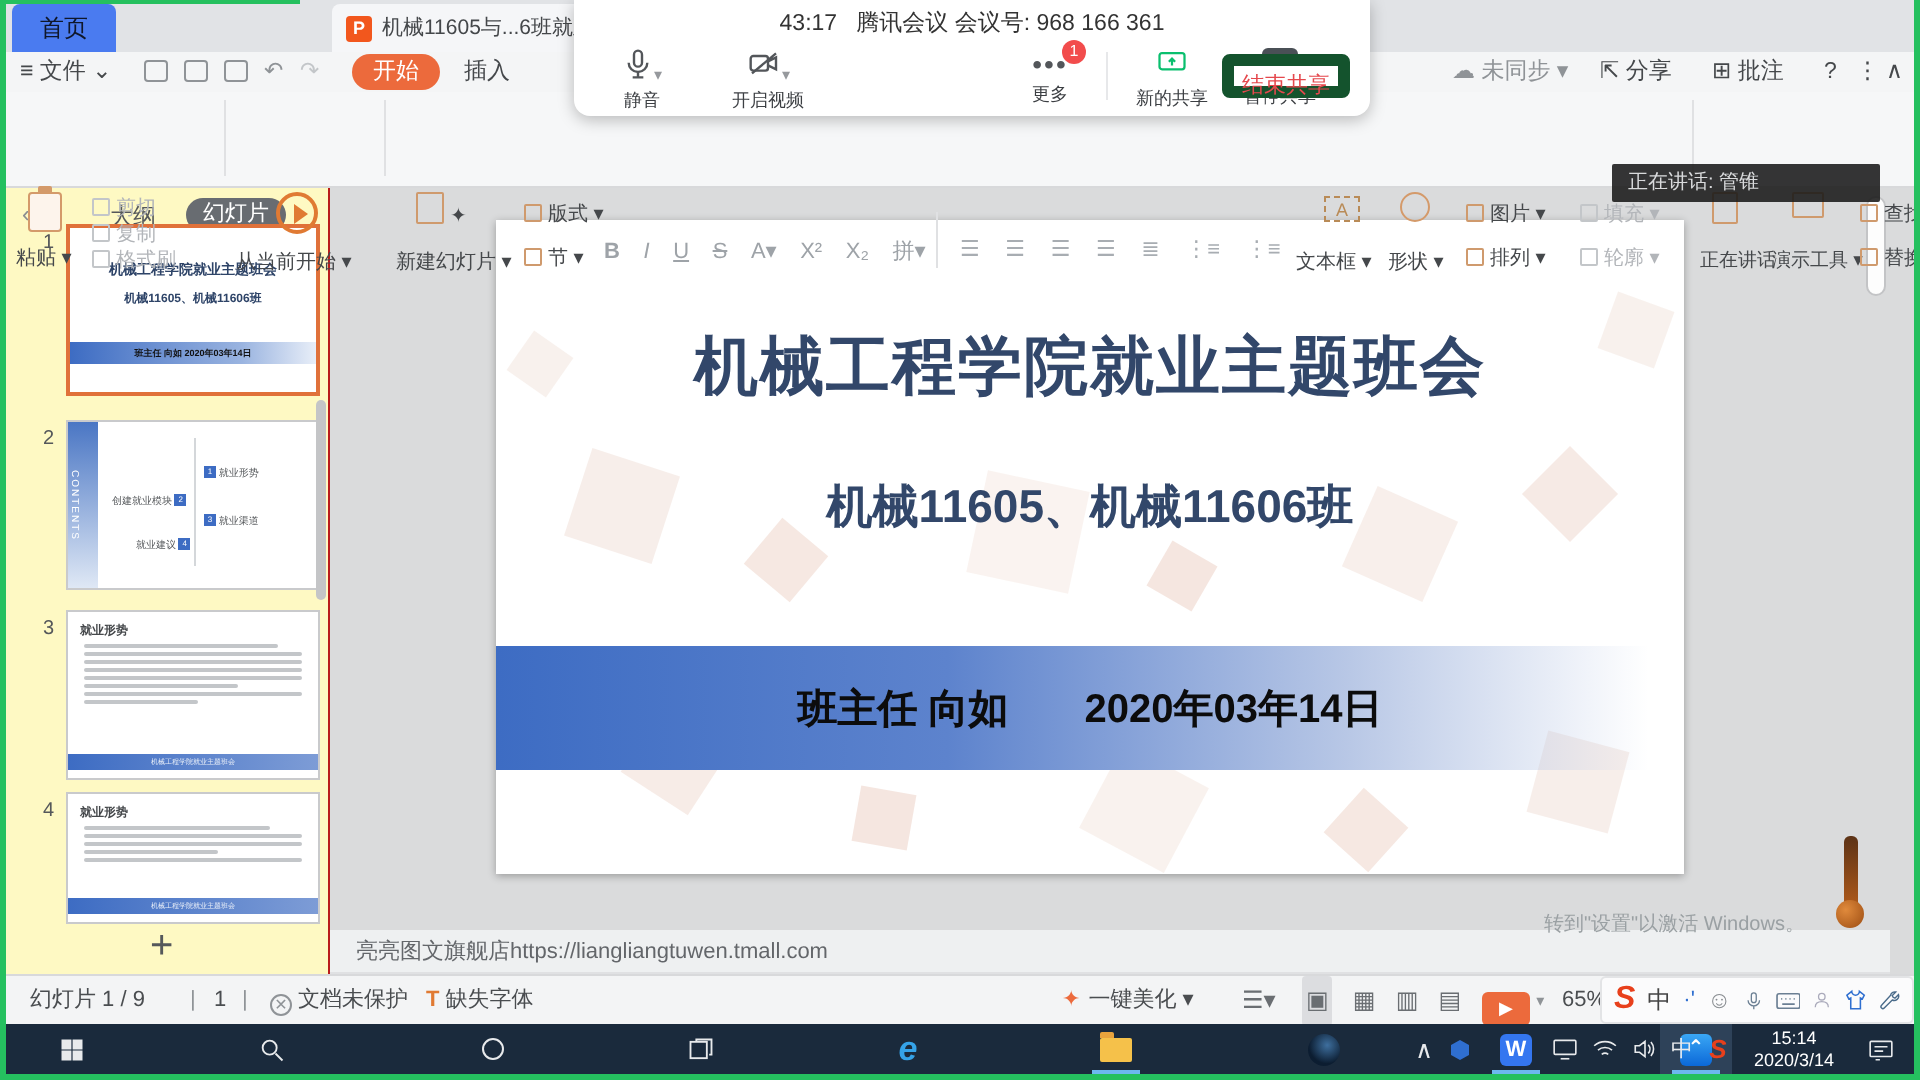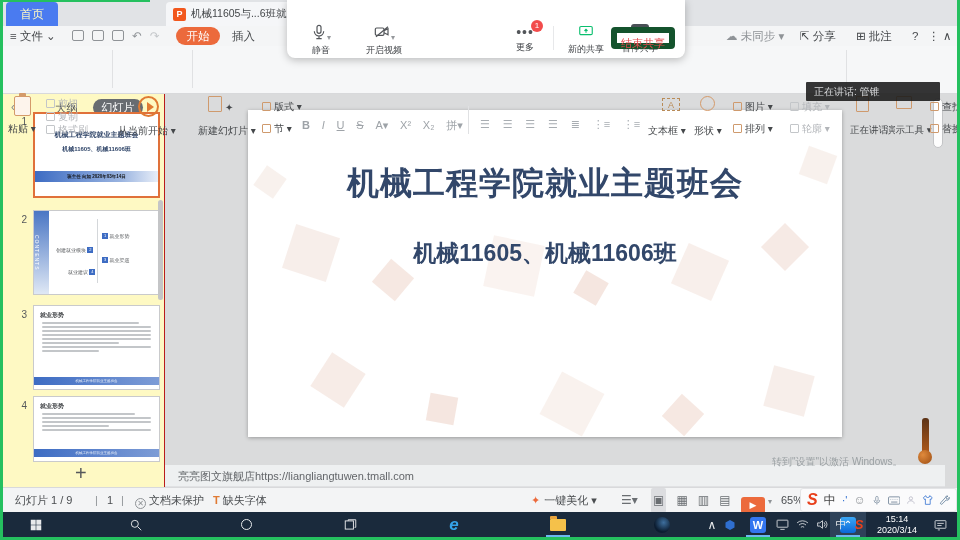--- a/index.html
+++ b/index.html
@@ -6,21 +6,21 @@
   html,body { width:960px; height:540px; overflow:hidden; }
   body { font-family:"Liberation Sans","DejaVu Sans",sans-serif; font-size:12px; color:#333; }
   #screen { position:relative; width:960px; height:540px; background:#dadbdc; overflow:hidden; }
   .abs { position:absolute; }
 
   
   .share-edge { position:absolute; background:#25c05f; z-index:95; }
 
   
   #tabbar { left:0; top:0; width:960px; height:26px; background:#e1e3e6; z-index:5; }
-  .tab-home { left:6px; top:2px; width:52px; height:28px; background:#4a7bf0; color:#fef9c3;
+  .tab-home { left:6px; top:2px; width:52px; height:28px; background:#4a7bf0; color:#0f172a;
               border-radius:4px 4px 0 0; text-align:center; line-height:24px; font-size:12px; }
   .tab-docer { left:62px; top:2px; width:100px; height:24px; background:#d7d9dc; border-radius:4px 4px 0 0;
                display:flex; align-items:center; gap:5px; padding-left:8px; color:#3d3f42; font-size:12px; }
   .docer-ic { width:13px; height:13px; border-radius:50%; background:radial-gradient(circle at 35% 35%, #ffb257, #f2571d); }
   .tab-doc { left:166px; top:2px; width:150px; height:24px; background:#f5f6f8; border-radius:4px 4px 0 0;
              display:flex; align-items:center; gap:5px; padding-left:7px; font-size:10.5px; color:#44474a;
              white-space:nowrap; overflow:hidden; }
   .wpp-ic { width:13px; height:13px; border-radius:2px; background:#f2571d; color:#fff; font-size:9px; font-weight:bold;
             text-align:center; line-height:13px; flex:0 0 13px; }
 
@@ -233,20 +233,26 @@
     <div class="rb-div" style="left:846px"></div>
     <div class="rb" style="left:856px;top:50px"><span class="ic-box" style="width:13px;height:16px"></span></div>
     <div class="rb" style="left:850px;top:78px;font-size:9.5px">正在讲话</div>
     <div class="rb" style="left:896px;top:50px"><span class="ic-box" style="width:16px;height:13px"></span></div>
     <div class="rb" style="left:886px;top:78px;font-size:9.5px">演示工具 ▾</div>
     <div class="rb" style="left:930px;top:54px"><span class="ic-box"></span><span>查找</span></div>
     <div class="rb" style="left:930px;top:76px"><span class="ic-box"></span><span>替换</span></div>
   </div>
 
   <div id="meetpanel" class="abs">
+    <div class="meet-top">
+      <span>43:17</span>&nbsp;&nbsp;
+      <span>腾讯会议</span>
+      <span>会议号:</span>
+      <span>968 166 361</span>
+    </div>
     <div class="meet-btn" style="left:8px">
       <svg width="16" height="16" viewBox="0 0 24 24">
           <rect x="9" y="2" width="6" height="12" rx="3"></rect>
           <path d="M5 11a7 7 0 0 0 14 0M12 18v4M8 22h8"></path>
         </svg><span class="drop">▾</span>
       <div class="lbl">静音</div>
     </div>
     <div class="meet-btn" style="left:66px;width:62px">
       <svg width="18" height="16" viewBox="0 0 24 24">
           <rect x="2" y="6" width="13" height="11" rx="2"></rect>
@@ -343,20 +349,24 @@
         <div class="decor" style="left:555px;top:40px;width:30px;height:30px;background:#f3e6df;transform:rotate(20deg)"></div>
         <div class="decor" style="left:70px;top:250px;width:40px;height:40px;background:#f0ddd3;transform:rotate(33deg)"></div>
         <div class="decor" style="left:180px;top:285px;width:28px;height:28px;background:#ecd2c6;transform:rotate(10deg)"></div>
         <div class="decor" style="left:300px;top:270px;width:48px;height:48px;background:#f4e7e0;transform:rotate(28deg)"></div>
         <div class="decor" style="left:420px;top:290px;width:30px;height:30px;background:#eed5ca;transform:rotate(42deg)"></div>
         <div class="decor" style="left:520px;top:260px;width:42px;height:42px;background:#f1e0d8;transform:rotate(15deg)"></div>
         <div class="decor" style="left:10px;top:60px;width:24px;height:24px;background:#f3e6df;transform:rotate(35deg)"></div>
       </div>
       <div class="slide-title">机械工程学院就业主题班会</div>
       <div class="slide-sub">机械11605、机械11606班</div>
+      <div class="slide-bar">
+        <span>班主任  向如</span>
+        <span>2020年03年14日</span>
+      </div>
     </div>
     <div class="doc-scroll"></div>
     <div class="pen-rod"></div>
     <div class="pen-ball"></div>
     <div class="pen-tip">▾</div>
   </div>
 
   <div id="noticebar" class="abs">
     <span>亮亮图文旗舰店https://liangliangtuwen.tmall.com</span>
   </div>

